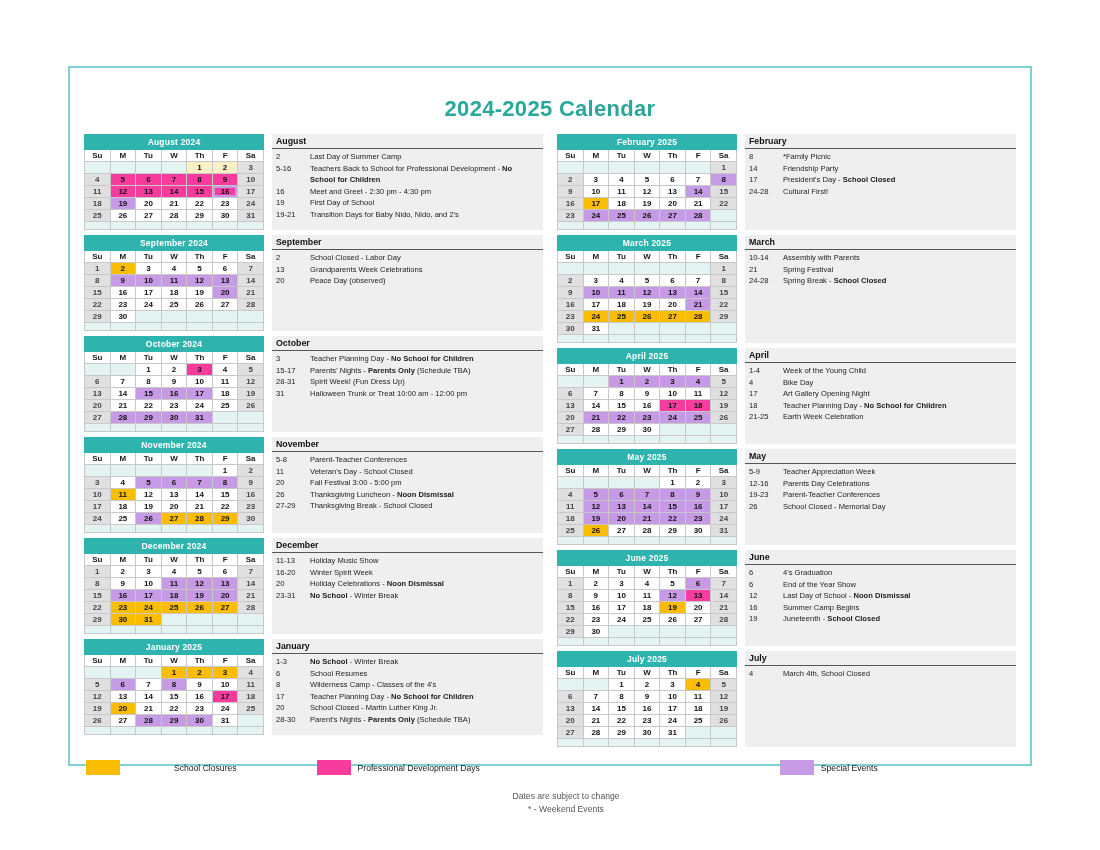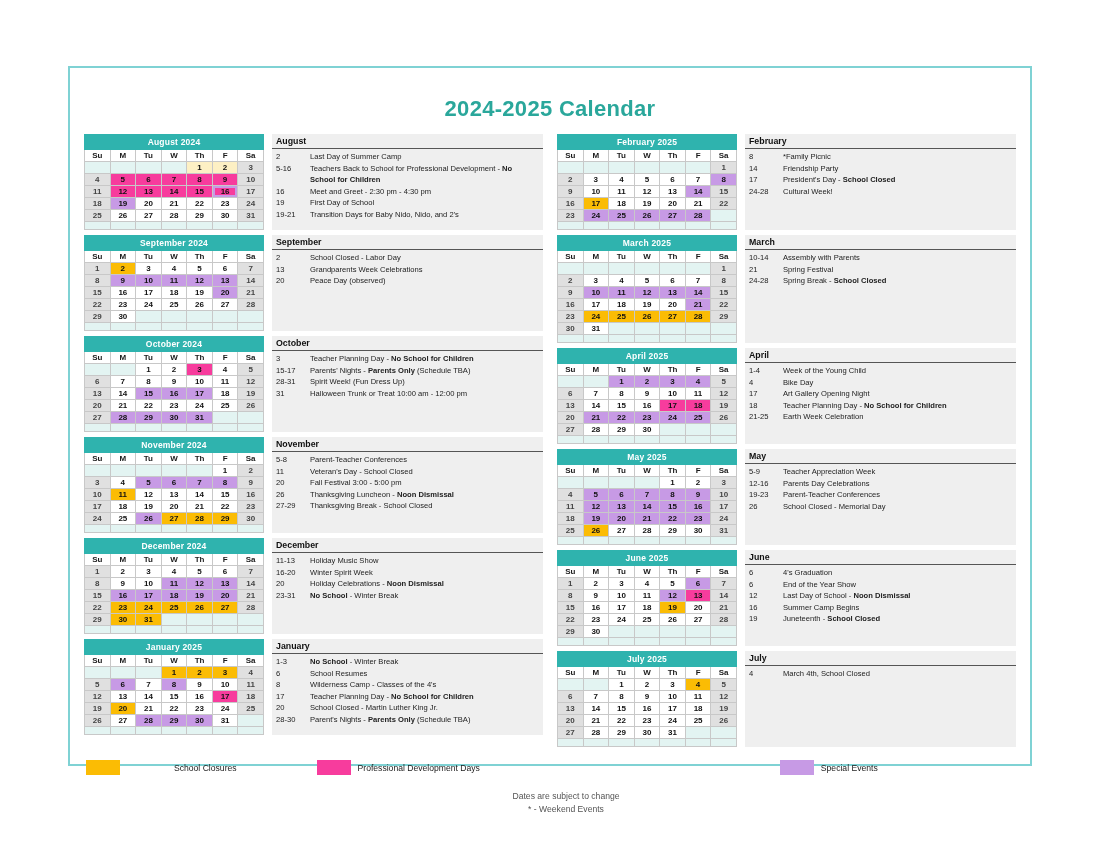--- a/index.html
+++ b/index.html
@@ -785,21 +785,21 @@
                 <div class="ev-row">
                   <span class="ev-date">14</span>
                   <span class="ev-text"><span>Friendship Party</span></span>
                 </div>
                 <div class="ev-row">
                   <span class="ev-date">17</span>
                   <span class="ev-text"><span>President's Day - </span><b>School Closed</b></span>
                 </div>
                 <div class="ev-row">
                   <span class="ev-date">24-28</span>
-                  <span class="ev-text"><span>Cultural Week!</span></span>
+                  <span class="ev-text"><span>Cultural First!</span></span>
                 </div>
               </div>
             </div>
           </div>
           <div class="month-block">
             <div class="cal">
               <table>
                 <tbody>
                   <tr>
                     <td colspan="7" class="mhead">March 2025</td>

